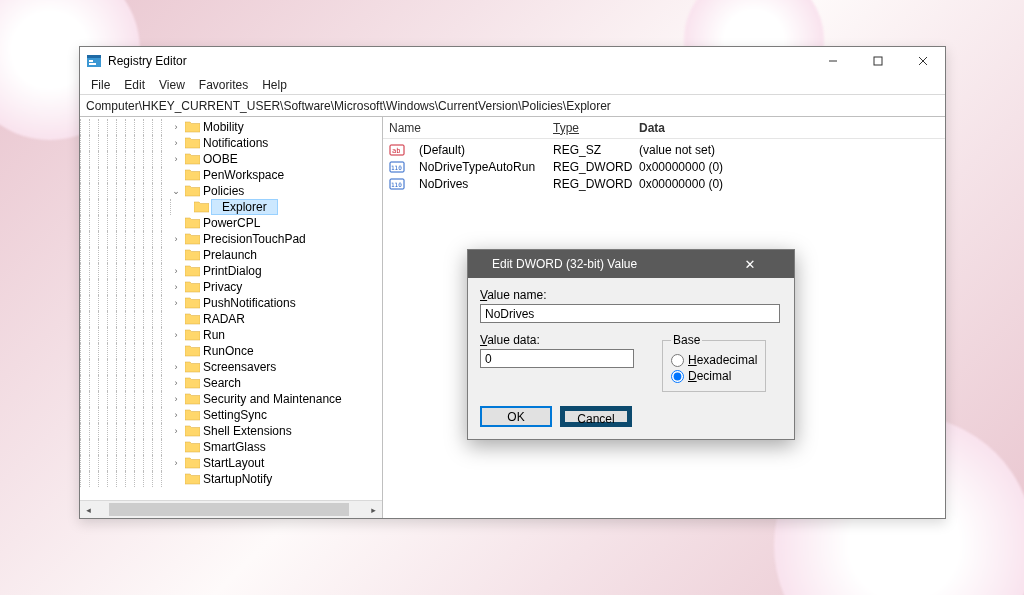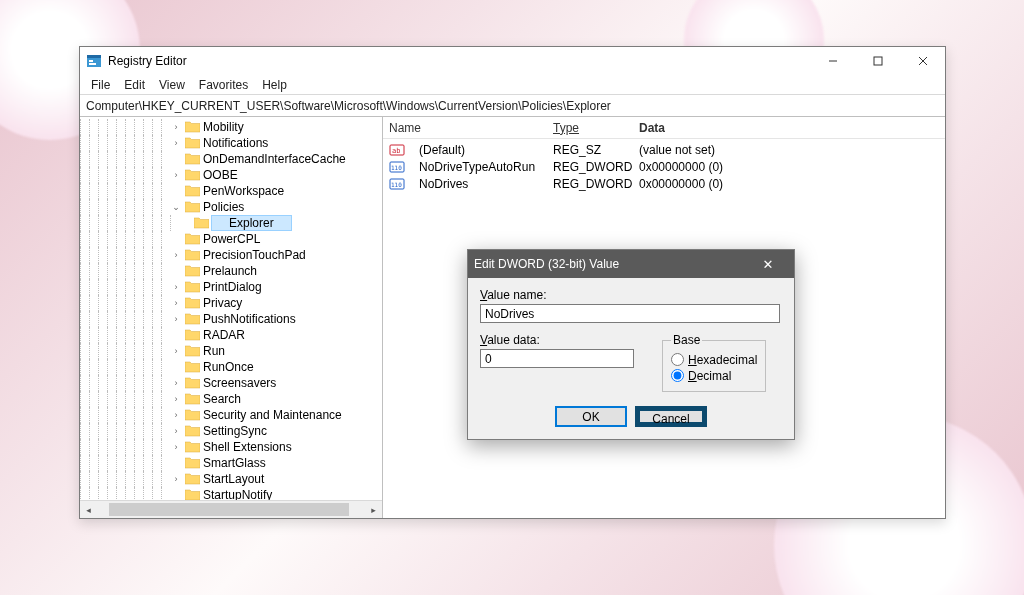--- a/index.html
+++ b/index.html
@@ -17,44 +17,44 @@
   .menubar span{padding:0 7px;cursor:default}
   .addrbar{height:21px;display:flex;align-items:center;padding:0 6px;border-bottom:1px solid #bfbfbf;color:#222;font-size:12px}
   .body{flex:1;display:flex;min-height:0}
   .tree{width:302px;border-right:1px solid #bfbfbf;overflow:hidden;position:relative;display:flex;flex-direction:column}
   .tree-inner{flex:1;overflow:hidden;padding-top:2px}
   .node{height:16px;display:flex;align-items:center;white-space:nowrap}
   .twisty{width:12px;display:inline-flex;justify-content:center;color:#666;font-size:9px}
   .folder{width:15px;height:12px;margin:0 3px;display:inline-block}
   .folder svg{display:block}
   .node-label{color:#000}
-  .node.sel .node-label{background:#cce8ff;outline:1px solid #99d1ff;padding:0 17px}
+  .node.sel .node-label{background:#cce8ff;outline:1px solid #99d1ff;padding:0 10px}
   .hscroll{height:17px;background:#f0f0f0;border-top:1px solid #d9d9d9;display:flex;align-items:center}
   .hscroll .track{flex:1;height:17px;position:relative}
   .hscroll .thumb{position:absolute;left:12px;top:2px;height:13px;width:240px;background:#cdcdcd;border-radius:0}
   .hscroll .arrow{width:17px;height:17px;display:flex;align-items:center;justify-content:center;color:#555;font-size:9px}
   .list{flex:1;display:flex;flex-direction:column}
   .list-head{height:21px;display:flex;align-items:center;border-bottom:1px solid #e5e5e5;color:#333;padding-left:6px}
   .col{display:inline-block}
   .list-body{flex:1;padding-top:2px}
   .row{height:17px;display:flex;align-items:center;padding-left:6px;color:#000}
   .val-icon{width:16px;height:16px;margin-right:14px;display:inline-block}
   .dialog{position:absolute;left:467px;top:249px;width:326px;background:#f0f0f0;border:1px solid #7b7b7b;box-shadow:0 6px 20px rgba(0,0,0,.35)}
-  .dlg-title{height:28px;background:#5a5a5a;color:#fff;display:flex;align-items:center;padding:0 6px;font-size:12px}
+  .dlg-title{height:28px;background:#5a5a5a;color:#fff;display:flex;align-items:center;padding:0 24px;font-size:12px}
   .dlg-title .close{margin-left:auto;width:40px;text-align:center;font-size:13px}
   .dlg-body{padding:10px 12px 12px 12px}
   .field-label{display:block;margin-bottom:2px;color:#000}
   .txt{width:300px;height:19px;border:1px solid #7a7a7a;background:#fff;padding:1px 4px;font:inherit;box-sizing:border-box}
   .txt.small{width:154px}
   .row2{display:flex;margin-top:10px}
   .base-group{margin-left:28px}
   .base-group fieldset{border:1px solid #bfbfbf;padding:4px 8px 6px 8px;margin:0}
-  .radio-row{display:flex;align-items:flex-start;margin:2px 0}
+  .radio-row{display:flex;align-items:center;margin:2px 0}
   .radio-row input{margin:0 4px 0 0}
-  .dlg-btns{display:flex;justify-content:center;gap:8px;margin-top:14px}
+  .dlg-btns{display:flex;justify-content:flex-start;gap:8px;margin-top:14px}
   .btn{width:72px;height:21px;border:5px solid #0c4a6e;background:#e1e1e1;font:inherit;cursor:default}
   .btn.default{border:1px solid #0078d7;box-shadow:inset 0 0 0 1px #0078d7}
   .pipes{display:inline-flex;align-items:stretch;height:16px}
   .pipe{width:8px;border-left:1px dotted #bdbdbd;height:16px}
   u{text-decoration:underline}
 </style>
 </head>
 <body>
 
 <div class="blossom b1"></div>
@@ -155,41 +155,20 @@
               <span class="pipe"></span>
               <span class="pipe"></span>
               <span class="pipe"></span>
               <span class="pipe"></span>
               <span class="pipe"></span>
               <span class="pipe"></span>
               <span class="pipe"></span>
               <span class="pipe"></span>
               <span class="pipe"></span>
             </span>
-            <span class="twisty"></span>
-            <span class="folder">
-              <svg width="15" height="12" viewBox="0 0 15 12">
-                <path d="M0 1h5l1.5 1.5H15V11H0z" fill="#ffd76b" stroke="#d9a93c" stroke-width=".5"></path>
-              </svg>
-            </span>
-            <span class="node-label">OnDemandInterfaceCache</span>
-          </div>
-          <div class="node">
-            <span class="pipes">
-              <span class="pipe"></span>
-              <span class="pipe"></span>
-              <span class="pipe"></span>
-              <span class="pipe"></span>
-              <span class="pipe"></span>
-              <span class="pipe"></span>
-              <span class="pipe"></span>
-              <span class="pipe"></span>
-              <span class="pipe"></span>
-              <span class="pipe"></span>
-            </span>
             <span class="twisty">›</span>
             <span class="folder">
               <svg width="15" height="12" viewBox="0 0 15 12">
                 <path d="M0 1h5l1.5 1.5H15V11H0z" fill="#ffd76b" stroke="#d9a93c" stroke-width=".5"></path>
               </svg>
             </span>
             <span class="node-label">OOBE</span>
           </div>
           <div class="node">
             <span class="pipes">

